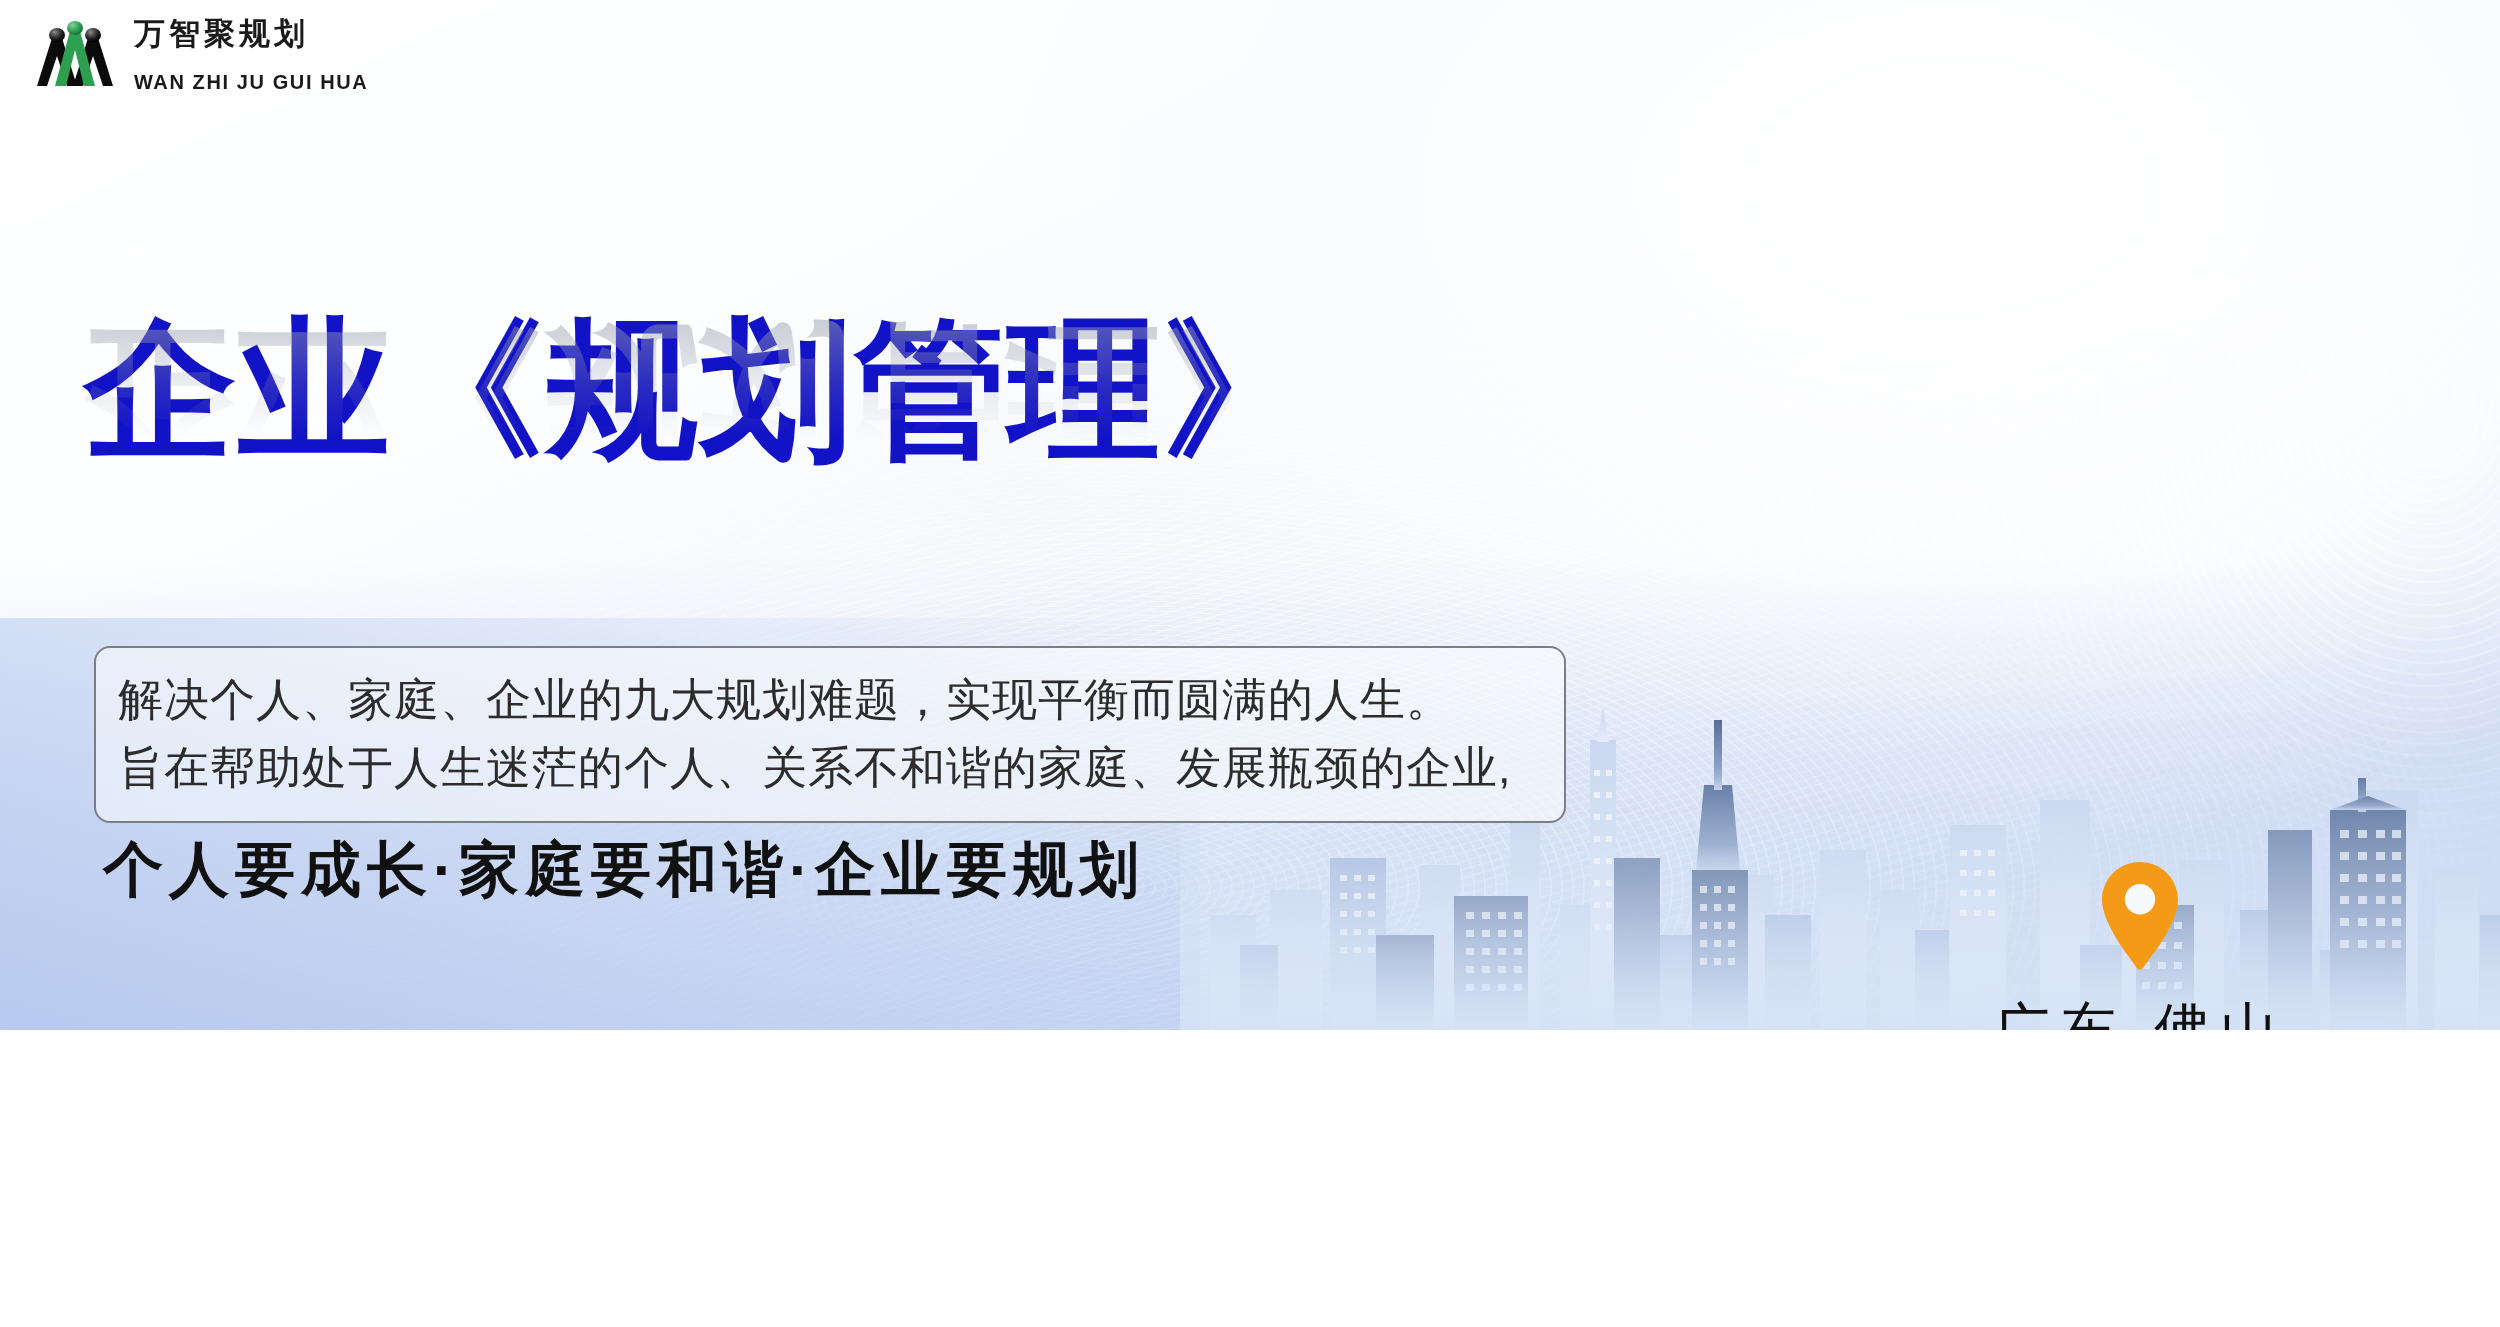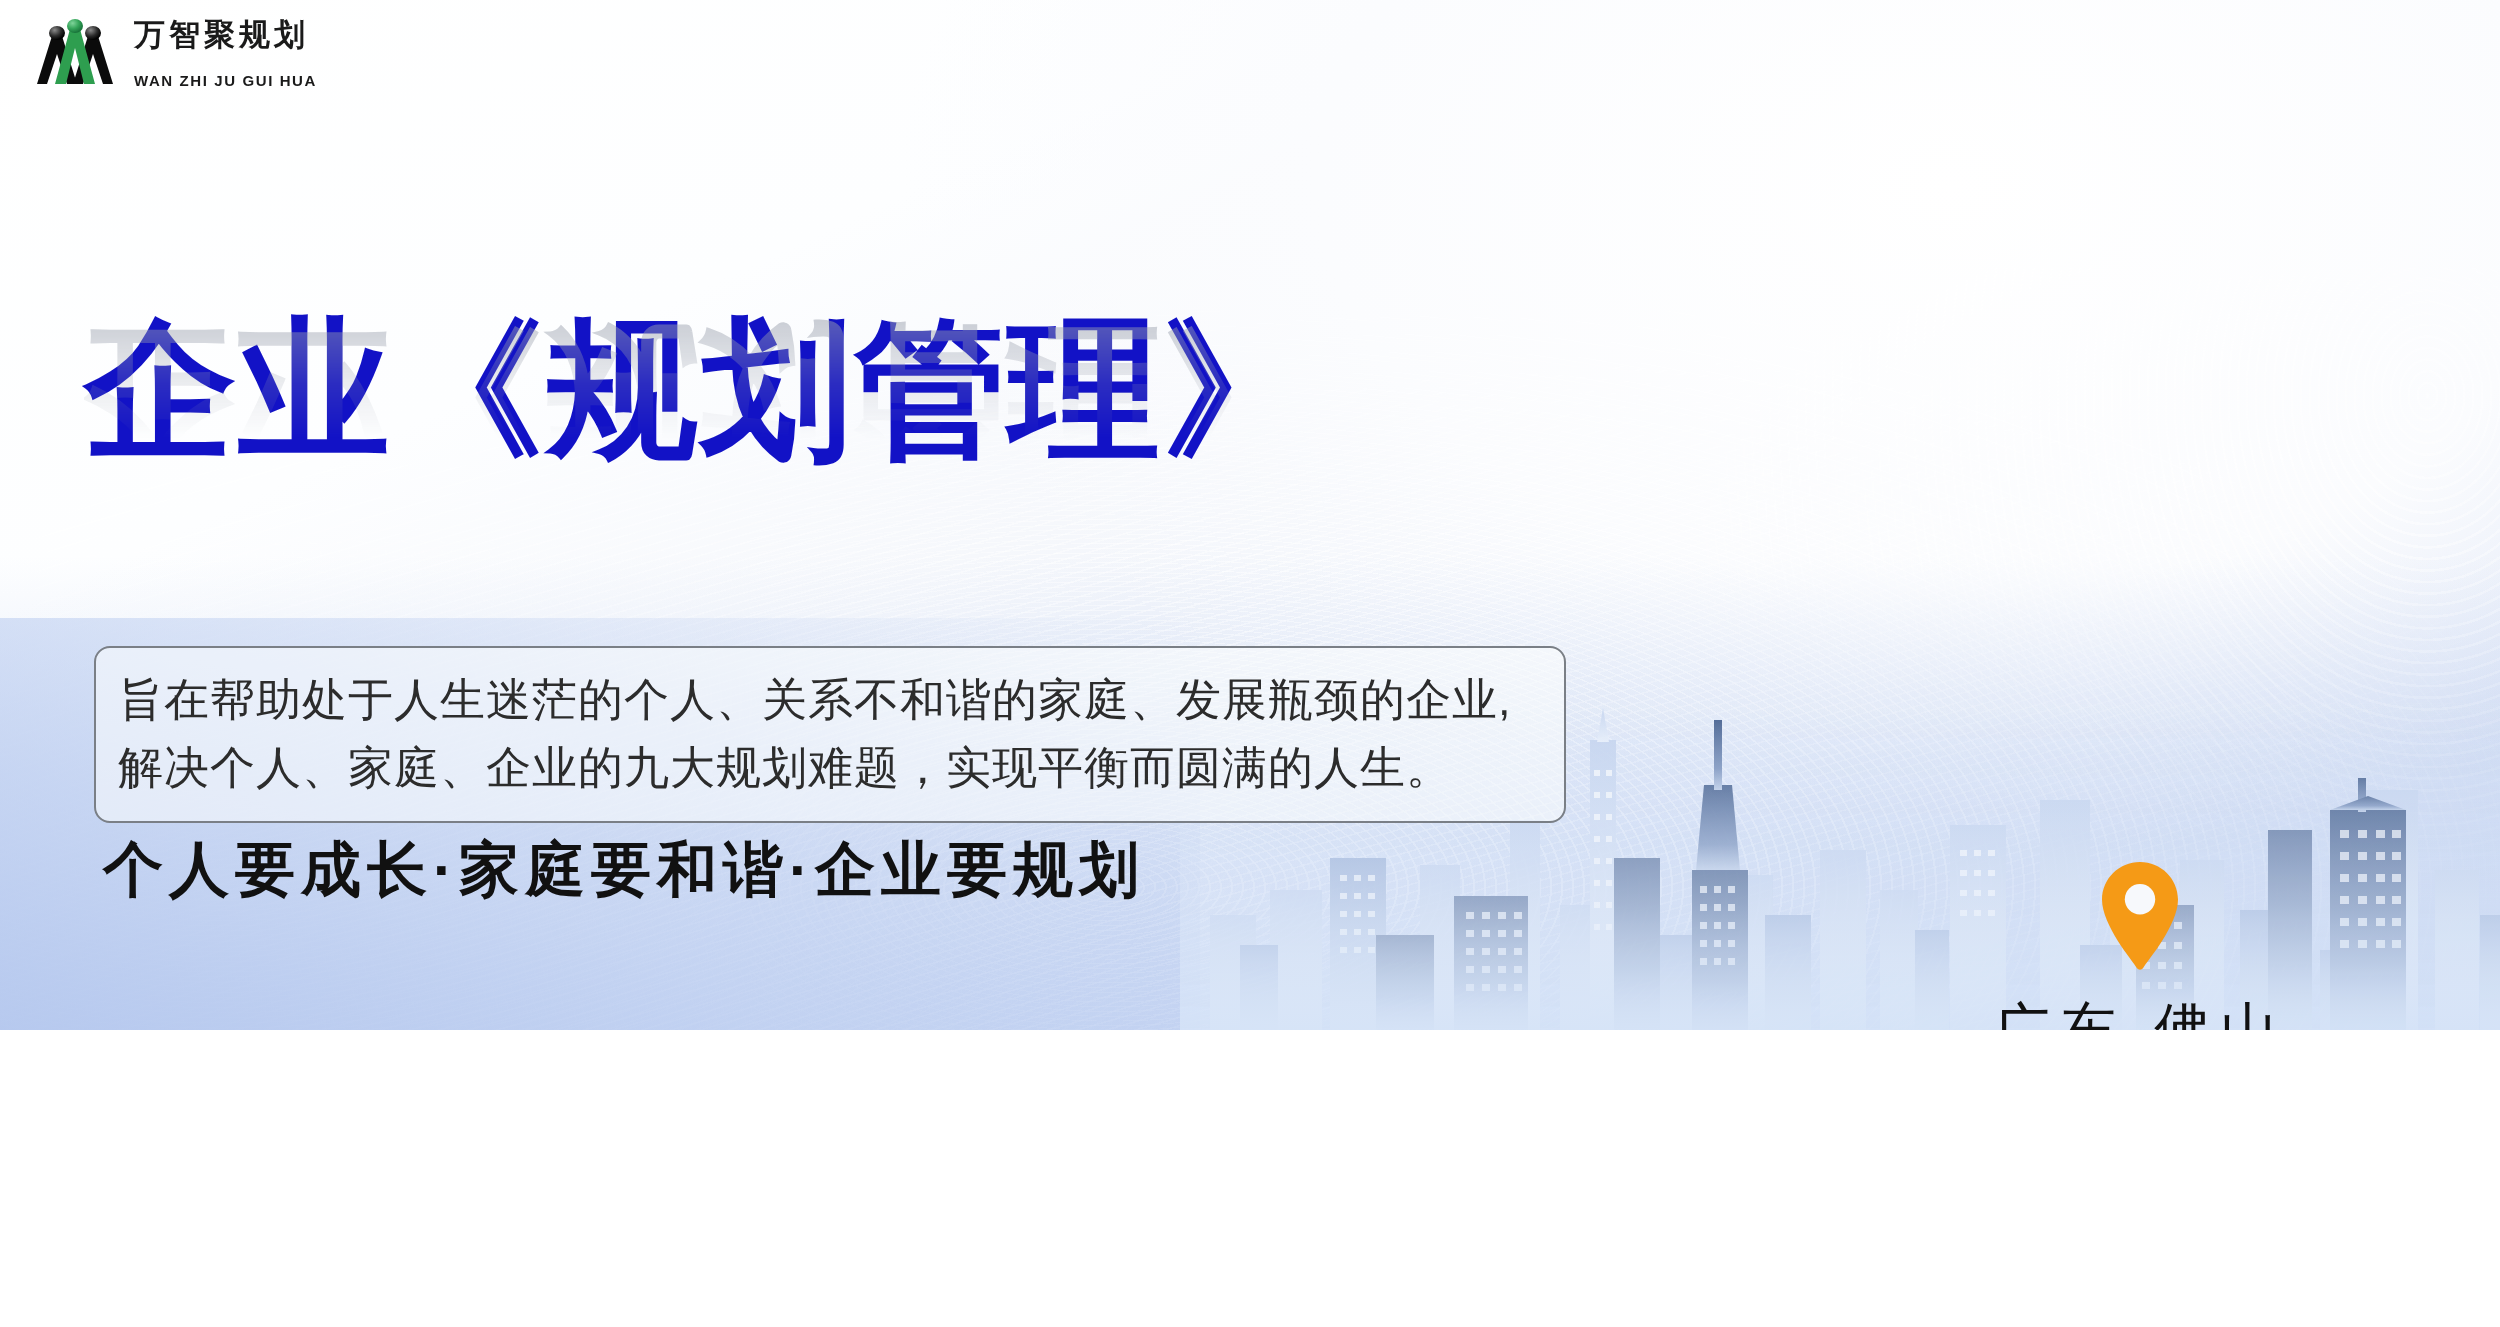--- a/index.html
+++ b/index.html
@@ -81,21 +81,21 @@
 
   
   .logo{position:absolute;left:30px;top:18px;display:flex;align-items:center;gap:14px;}
   .logo-mark{width:90px;height:70px;display:block;}
   .logo-text{display:flex;flex-direction:column;justify-content:center;line-height:1;}
   .logo-cn{
     font-family:"Liberation Serif","DejaVu Serif",serif;
     font-size:31px;font-weight:700;letter-spacing:4px;color:#1a1a1a;
   }
   .logo-en{
-    font-size:15px;font-weight:700;letter-spacing:1.6px;color:#1a1a1a;margin-top:23px;
+    font-size:20px;font-weight:700;letter-spacing:1.6px;color:#1a1a1a;margin-top:23px;
   }
 
   
   .title-wrap{position:absolute;left:84px;top:312px;width:1540px;}
   .title{
     font-family:"DejaVu Sans","Liberation Sans",sans-serif;
     font-size:152px;font-weight:700;line-height:1.02;
     color:#1212c6;letter-spacing:2px;white-space:nowrap;
     margin:0;
   }
@@ -416,22 +416,22 @@
       <div class="logo-en">WAN ZHI JU GUI HUA</div>
     </div>
   </div>
 
   <div class="title-wrap">
     <div class="title">企业《规划管理》</div>
     <div class="title-reflect">企业《规划管理》</div>
   </div>
 
   <div class="desc-box">
+    <div class="desc-line">解决个人、家庭、企业的九大规划难题，实现平衡而圆满的人生。</div>
     <div class="desc-line">旨在帮助处于人生迷茫的个人、关系不和谐的家庭、发展瓶颈的企业,</div>
-    <div class="desc-line">解决个人、家庭、企业的九大规划难题，实现平衡而圆满的人生。</div>
   </div>
 
   <div class="slogan">个人要成长·家庭要和谐·企业要规划</div>
 
   <div class="location">
     <svg class="pin" width="88" height="116" viewBox="0 0 44 58">
       <path d="M22 1C11.5 1 3 9.4 3 19.8c0 12.8 15.2 30.6 17.5 34.3a1.9 1.9 0 0 0 3 0C25.8 50.4 41 32.6 41 19.8 41 9.4 32.5 1 22 1z" fill="#F59A16"></path>
       <circle cx="22" cy="19.6" r="7.6" fill="#f7f9fc"></circle>
     </svg>
     <div class="location-label">广东·佛山</div>

